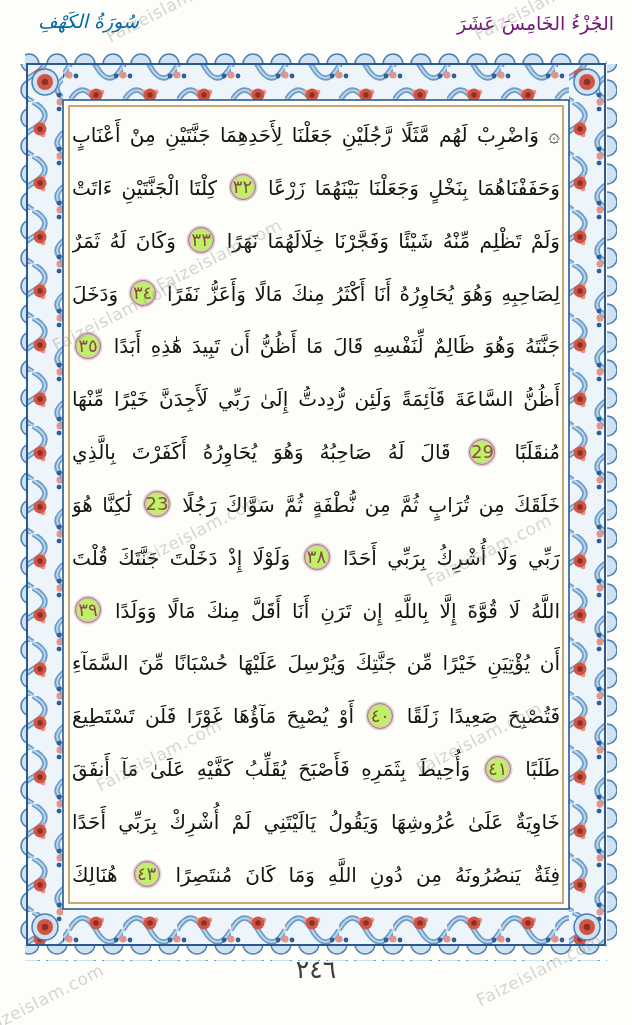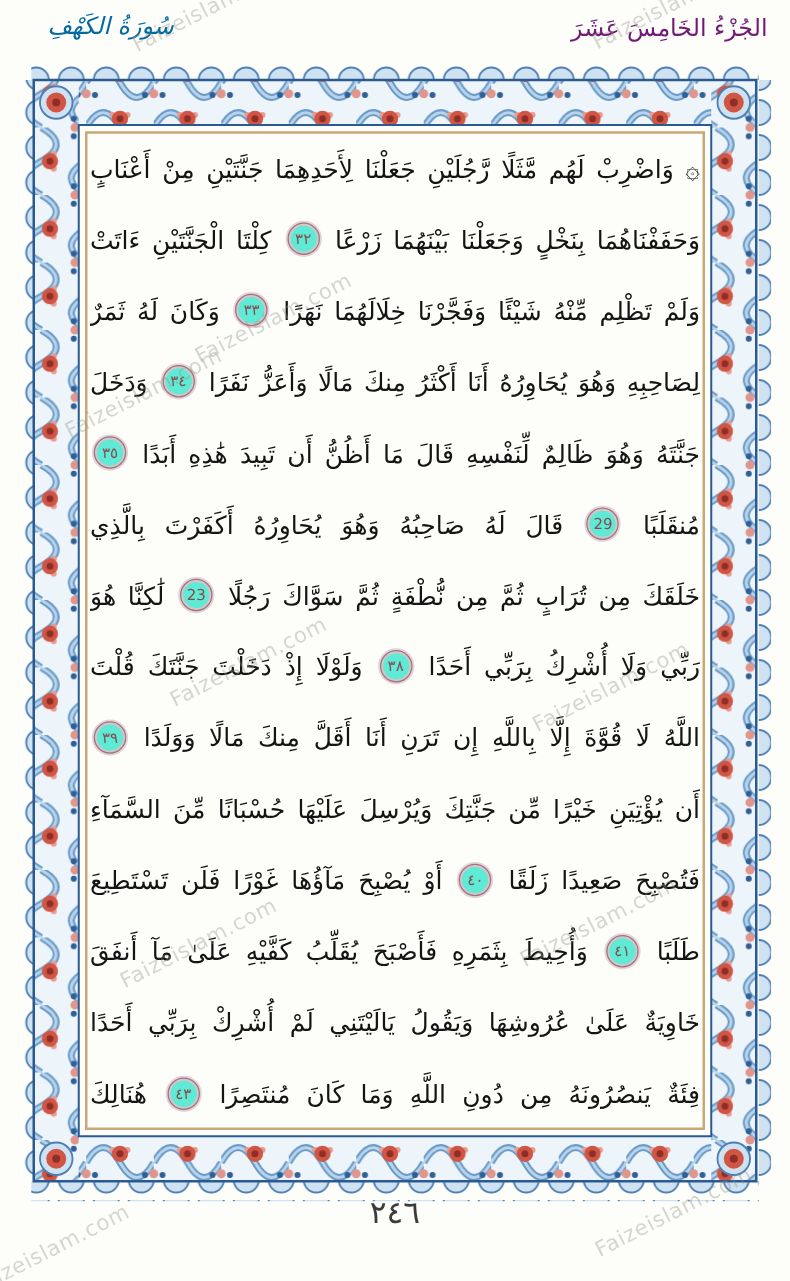--- a/index.html
+++ b/index.html
@@ -28,24 +28,24 @@
   .qline{
     height:50px;line-height:50px;
     text-align:justify;text-align-last:justify;
     font-size:20px;color:#141414;overflow:hidden;
     letter-spacing:0px;word-spacing:2px;
   }
   .qtext{display:inline;}
   .verse-marker{
     display:inline-flex;align-items:center;justify-content:center;
     width:24px;height:24px;border-radius:50%;
-    background:#5eead4;
+    background:#bef264;
     border:1.6px solid #a5737d;
     box-shadow:0 0 0 1.5px #e4d2d6, inset 0 0 0 1.5px #ddc3c9;
-    color:#8a4a50;font-size:12px;line-height:24px;
+    color:#8a4a50;font-size:18px;line-height:24px;
     vertical-align:middle;margin:0 3px;position:relative;top:-2px;
   }
   
   .page-number{
     position:absolute;left:0;right:0;top:955px;text-align:center;
     font-size:25px;color:#3c3c3c;direction:rtl;
   }
   
   .wm{
     position:absolute;color:rgba(146,150,140,0.38);
@@ -142,20 +142,21 @@
 
     <rect x="54" y="58" width="494" height="797" fill="none" stroke="#c9a878" stroke-width="2"></rect>
   </svg>
 
   <div class="text-area">
       <div class="qline"><span class="qtext">۞ وَاضْرِبْ لَهُم مَّثَلًا رَّجُلَيْنِ جَعَلْنَا لِأَحَدِهِمَا جَنَّتَيْنِ مِنْ أَعْنَابٍ</span></div>
       <div class="qline"><span class="qtext">وَحَفَفْنَاهُمَا بِنَخْلٍ وَجَعَلْنَا بَيْنَهُمَا زَرْعًا</span> <span class="verse-marker">٣٢</span> <span class="qtext">كِلْتَا الْجَنَّتَيْنِ ءَاتَتْ أُكُلَهَا</span></div>
       <div class="qline"><span class="qtext">وَلَمْ تَظْلِم مِّنْهُ شَيْئًا وَفَجَّرْنَا خِلَالَهُمَا نَهَرًا</span> <span class="verse-marker">٣٣</span> <span class="qtext">وَكَانَ لَهُ ثَمَرٌ فَقَالَ</span></div>
       <div class="qline"><span class="qtext">لِصَاحِبِهِ وَهُوَ يُحَاوِرُهُ أَنَا أَكْثَرُ مِنكَ مَالًا وَأَعَزُّ نَفَرًا</span> <span class="verse-marker">٣٤</span> <span class="qtext">وَدَخَلَ</span></div>
       <div class="qline"><span class="qtext">جَنَّتَهُ وَهُوَ ظَالِمٌ لِّنَفْسِهِ قَالَ مَا أَظُنُّ أَن تَبِيدَ هَٰذِهِ أَبَدًا</span> <span class="verse-marker">٣٥</span> </div>
+      <div class="qline"><span class="qtext">أَظُنُّ السَّاعَةَ قَآئِمَةً وَلَئِن رُّدِدتُّ إِلَىٰ رَبِّي لَأَجِدَنَّ خَيْرًا مِّنْهَا</span></div>
       <div class="qline"><span class="qtext">مُنقَلَبًا</span> <span class="verse-marker">29</span> <span class="qtext">قَالَ لَهُ صَاحِبُهُ وَهُوَ يُحَاوِرُهُ أَكَفَرْتَ بِالَّذِي</span></div>
       <div class="qline"><span class="qtext">خَلَقَكَ مِن تُرَابٍ ثُمَّ مِن نُّطْفَةٍ ثُمَّ سَوَّاكَ رَجُلًا</span> <span class="verse-marker">23</span> <span class="qtext">لَٰكِنَّا هُوَ اللَّهُ</span></div>
       <div class="qline"><span class="qtext">رَبِّي وَلَا أُشْرِكُ بِرَبِّي أَحَدًا</span> <span class="verse-marker">٣٨</span> <span class="qtext">وَلَوْلَا إِذْ دَخَلْتَ جَنَّتَكَ قُلْتَ مَا شَآءَ</span></div>
       <div class="qline"><span class="qtext">اللَّهُ لَا قُوَّةَ إِلَّا بِاللَّهِ إِن تَرَنِ أَنَا أَقَلَّ مِنكَ مَالًا وَوَلَدًا</span> <span class="verse-marker">٣٩</span> </div>
       <div class="qline"><span class="qtext">أَن يُؤْتِيَنِ خَيْرًا مِّن جَنَّتِكَ وَيُرْسِلَ عَلَيْهَا حُسْبَانًا مِّنَ السَّمَآءِ</span></div>
       <div class="qline"><span class="qtext">فَتُصْبِحَ صَعِيدًا زَلَقًا</span> <span class="verse-marker">٤٠</span> <span class="qtext">أَوْ يُصْبِحَ مَآؤُهَا غَوْرًا فَلَن تَسْتَطِيعَ لَهُ</span></div>
       <div class="qline"><span class="qtext">طَلَبًا</span> <span class="verse-marker">٤١</span> <span class="qtext">وَأُحِيطَ بِثَمَرِهِ فَأَصْبَحَ يُقَلِّبُ كَفَّيْهِ عَلَىٰ مَآ أَنفَقَ فِيهَا وَهِيَ</span></div>
       <div class="qline"><span class="qtext">خَاوِيَةٌ عَلَىٰ عُرُوشِهَا وَيَقُولُ يَالَيْتَنِي لَمْ أُشْرِكْ بِرَبِّي أَحَدًا</span>  </div>
       <div class="qline"><span class="qtext">فِئَةٌ يَنصُرُونَهُ مِن دُونِ اللَّهِ وَمَا كَانَ مُنتَصِرًا</span> <span class="verse-marker">٤٣</span> <span class="qtext">هُنَالِكَ الْوَلَايَةُ</span></div>
     </div>

